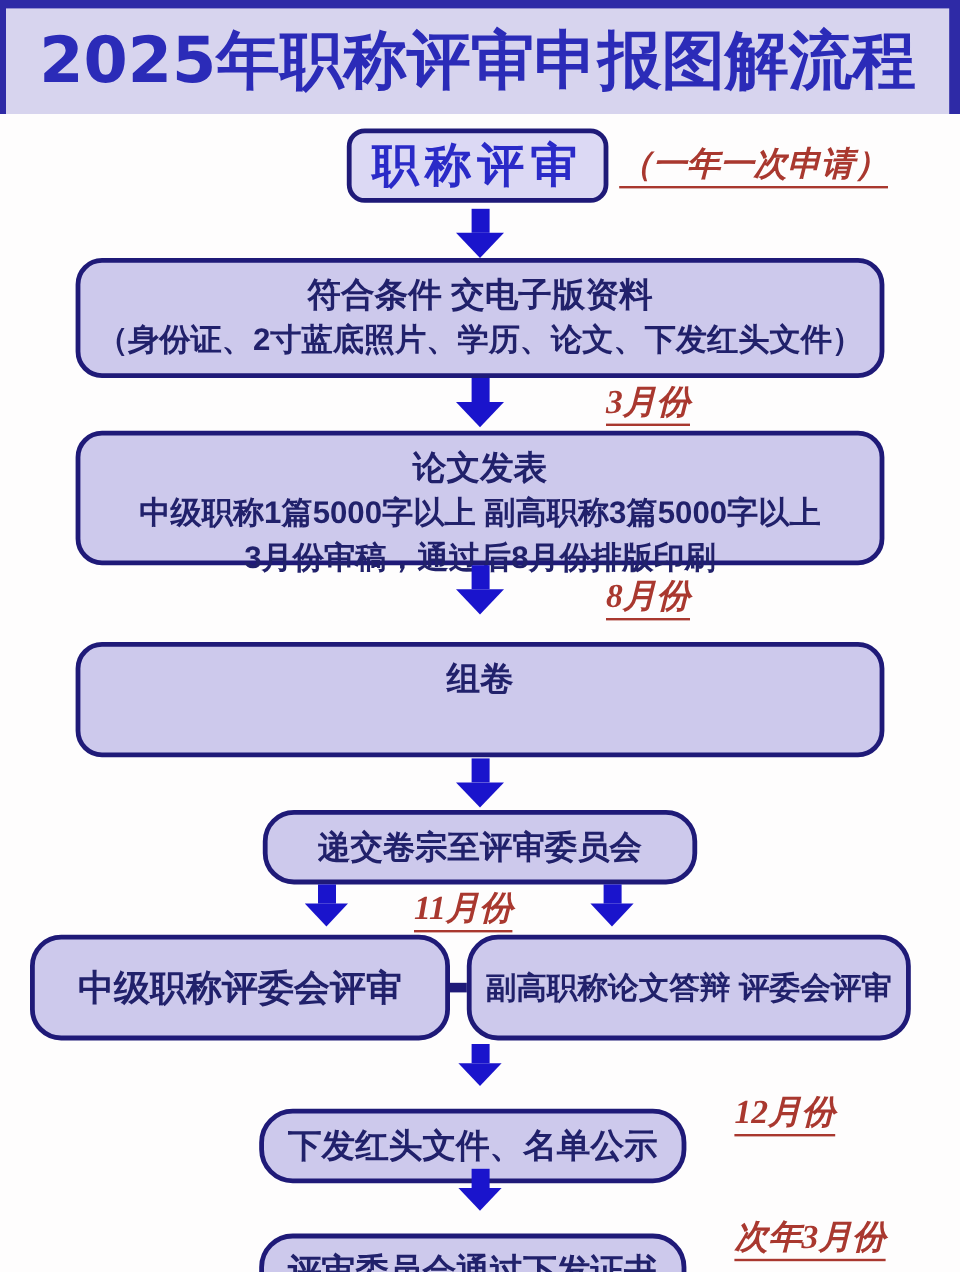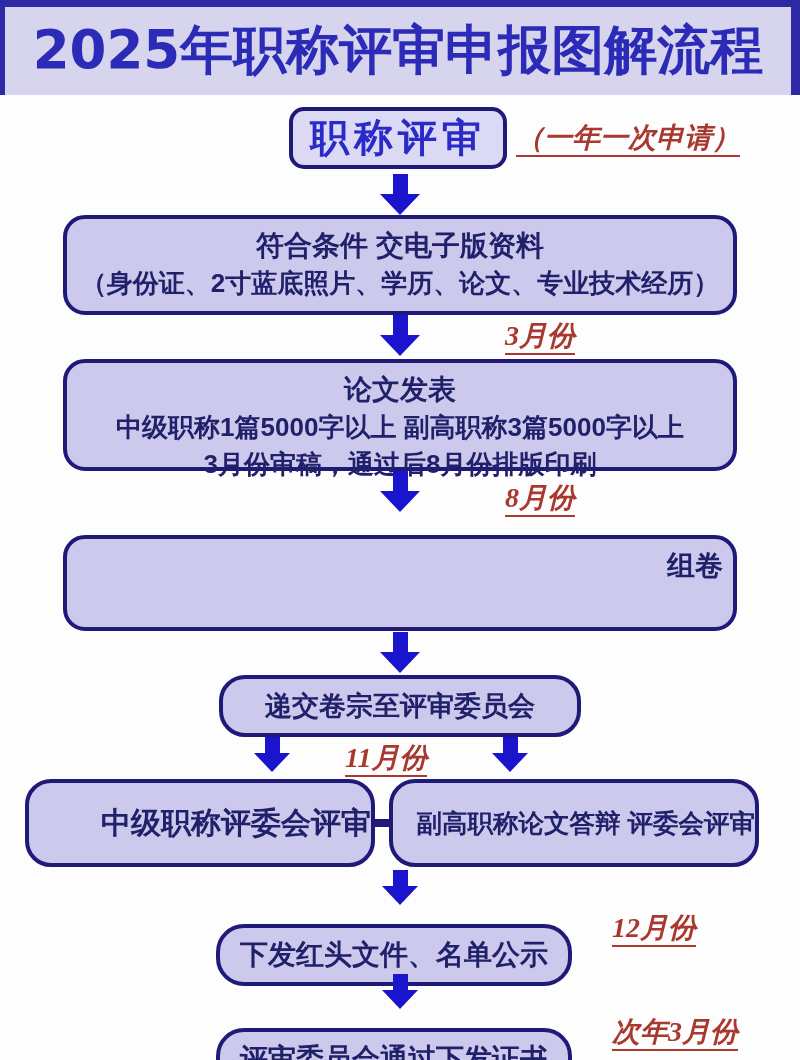--- a/index.html
+++ b/index.html
@@ -65,21 +65,21 @@
   .arrow-row.low-ann .ann{top:12px;}
 
   
   .split-arrows{height:42px;padding-left:12px;}
   .split-arrows .arrow{position:absolute;top:0;}
   .split-arrows .a-left{left:252px;}
   .split-arrows .a-right{left:490px;}
   .split-arrows .ann{position:absolute;left:345px;top:6px;}
 
   .split-row{height:88px;display:flex;align-items:center;}
-  .split-box{height:88px;border-radius:26px;display:flex;align-items:center;justify-content:flex-end;}
+  .split-box{height:88px;border-radius:26px;display:flex;align-items:center;justify-content:center;}
   .split-left{width:350px;margin-left:25px;font-size:30px;}
   .split-right{width:370px;font-size:25.5px;margin-right:41px;}
   .connector{flex:1;height:8px;background:var(--box-border);}
 
   
   .pill-row{height:64px;}
   .pill{position:absolute;left:216px;top:17px;width:356px;height:62px;border-radius:28px;
     display:flex;align-items:center;justify-content:center;font-size:28px;}
   .pill-row .ann{position:absolute;left:612px;top:6px;}
   .mid-box{width:362px;height:62px;border-radius:26px;margin:2px auto 0;
@@ -104,21 +104,21 @@
 
   <div class="row center" style="height:42px;">
     <div class="arrow">
       <div class="shaft"></div>
         <div class="head"></div>
     </div>
   </div>
 
   <div class="node wide" style="height:100px;">
     <span class="t">符合条件 交电子版资料</span>
-    <span class="d">（身份证、2寸蓝底照片、学历、论文、专业技术经历）</span>
+    <span class="d">（身份证、2寸蓝底照片、学历、论文、下发红头文件）</span>
   </div>
 
   <div class="row arrow-row">
     <div class="arrow">
       <div class="shaft"></div>
         <div class="head"></div>
     </div>
     <span class="ann">3月份</span>
   </div>
 
@@ -131,21 +131,21 @@
   <div class="row arrow-row low-ann" style="height:48px;">
     <div class="arrow">
       <div class="shaft"></div>
         <div class="head"></div>
     </div>
     <span class="ann">8月份</span>
   </div>
 
   <div class="spacer16"></div>
 
-  <div class="node wide" style="height:96px;text-align:right;">
+  <div class="node wide" style="height:96px;">
     <span class="t">组卷</span>
   </div>
 
   <div class="row center" style="height:42px;">
     <div class="arrow">
       <div class="shaft"></div>
         <div class="head"></div>
     </div>
   </div>
 

